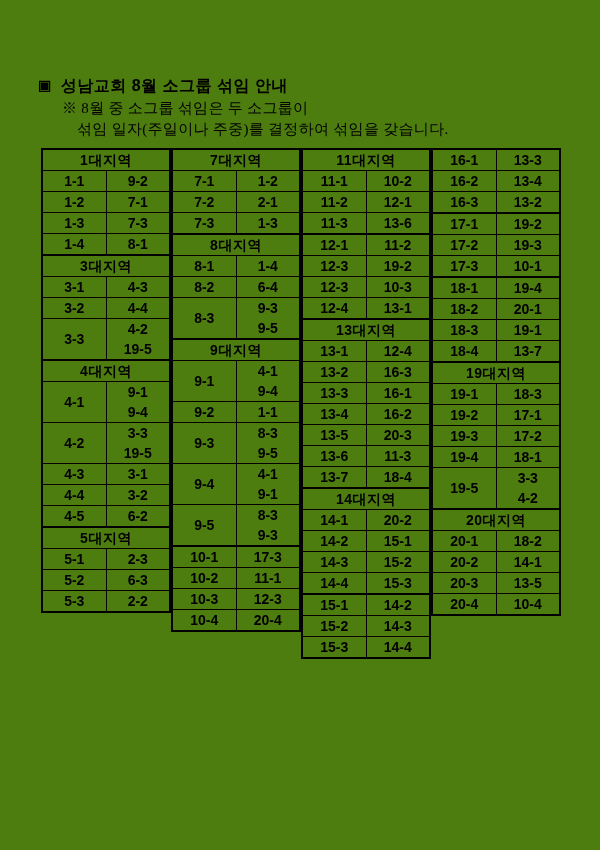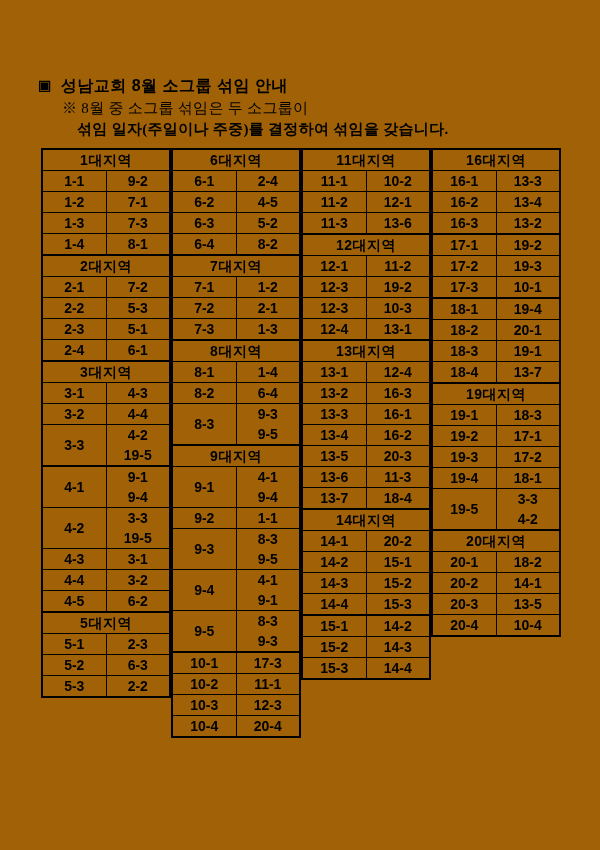--- a/index.html
+++ b/index.html
@@ -6,21 +6,21 @@
     margin: 0;
     padding: 0;
     background: #ffffff;
     font-family: "Liberation Sans", sans-serif;
     color: #000;
   }
   .page {
     position: relative;
     width: 600px;
     height: 850px;
-    background: #a16207;
+    background: #4d7c0f;
     overflow: hidden;
   }
   .title-row {
     position: absolute;
     left: 38px;
     top: 76px;
     font-size: 16px;
     font-weight: bold;
     letter-spacing: 0.5px;
     white-space: nowrap;
@@ -32,21 +32,21 @@
     top: -1px;
   }
   .note {
     position: absolute;
     font-family: "Liberation Serif", serif;
     font-size: 15px;
     letter-spacing: 0.3px;
     white-space: nowrap;
   }
   .note1 { left: 62px; top: 99px; }
-  .note2 { left: 77px; top: 120px; font-weight: bold; }
+  .note2 { left: 77px; top: 120px; }
 
   .tables {
     position: absolute;
     left: 41px;
     top: 148px;
     display: flex;
     align-items: flex-start;
   }
   .colwrap {
     width: 130px;
@@ -119,51 +119,20 @@
               <td>1-4</td>
               <td class="partner">
                 <div>8-1</div>
               </td>
             </tr>
           </tbody>
         </table>
         <table>
           <tbody>
             <tr>
-              <td colspan="2" class="hdr">2대지역</td>
-            </tr>
-            <tr>
-              <td>2-1</td>
-              <td class="partner">
-                <div>7-2</div>
-              </td>
-            </tr>
-            <tr>
-              <td>2-2</td>
-              <td class="partner">
-                <div>5-3</div>
-              </td>
-            </tr>
-            <tr>
-              <td>2-3</td>
-              <td class="partner">
-                <div>5-1</div>
-              </td>
-            </tr>
-            <tr>
-              <td>2-4</td>
-              <td class="partner">
-                <div>6-1</div>
-              </td>
-            </tr>
-          </tbody>
-        </table>
-        <table>
-          <tbody>
-            <tr>
               <td colspan="2" class="hdr">3대지역</td>
             </tr>
             <tr>
               <td>3-1</td>
               <td class="partner">
                 <div>4-3</div>
               </td>
             </tr>
             <tr>
               <td>3-2</td>
@@ -176,20 +145,23 @@
               <td class="partner">
                 <div>4-2</div>
                 <div>19-5</div>
               </td>
             </tr>
           </tbody>
         </table>
         <table>
           <tbody>
             <tr>
+              <td colspan="2" class="hdr">4대지역</td>
+            </tr>
+            <tr>
               <td>4-1</td>
               <td class="partner">
                 <div>9-1</div>
                 <div>9-4</div>
               </td>
             </tr>
             <tr>
               <td>4-2</td>
               <td class="partner">
                 <div>3-3</div>
@@ -239,51 +211,20 @@
                 <div>2-2</div>
               </td>
             </tr>
           </tbody>
         </table>
       </div>
       <div class="colwrap">
         <table>
           <tbody>
             <tr>
-              <td colspan="2" class="hdr">6대지역</td>
-            </tr>
-            <tr>
-              <td>6-1</td>
-              <td class="partner">
-                <div>2-4</div>
-              </td>
-            </tr>
-            <tr>
-              <td>6-2</td>
-              <td class="partner">
-                <div>4-5</div>
-              </td>
-            </tr>
-            <tr>
-              <td>6-3</td>
-              <td class="partner">
-                <div>5-2</div>
-              </td>
-            </tr>
-            <tr>
-              <td>6-4</td>
-              <td class="partner">
-                <div>8-2</div>
-              </td>
-            </tr>
-          </tbody>
-        </table>
-        <table>
-          <tbody>
-            <tr>
               <td colspan="2" class="hdr">7대지역</td>
             </tr>
             <tr>
               <td>7-1</td>
               <td class="partner">
                 <div>1-2</div>
               </td>
             </tr>
             <tr>
               <td>7-2</td>
@@ -417,23 +358,20 @@
               <td>11-3</td>
               <td class="partner">
                 <div>13-6</div>
               </td>
             </tr>
           </tbody>
         </table>
         <table>
           <tbody>
             <tr>
-              <td colspan="2" class="hdr">12대지역</td>
-            </tr>
-            <tr>
               <td>12-1</td>
               <td class="partner">
                 <div>11-2</div>
               </td>
             </tr>
             <tr>
               <td>12-3</td>
               <td class="partner">
                 <div>19-2</div>
               </td>
@@ -551,23 +489,20 @@
               <td class="partner">
                 <div>14-4</div>
               </td>
             </tr>
           </tbody>
         </table>
       </div>
       <div class="colwrap">
         <table>
           <tbody>
-            <tr>
-              <td colspan="2" class="hdr">16대지역</td>
-            </tr>
             <tr>
               <td>16-1</td>
               <td class="partner">
                 <div>13-3</div>
               </td>
             </tr>
             <tr>
               <td>16-2</td>
               <td class="partner">
                 <div>13-4</div>

